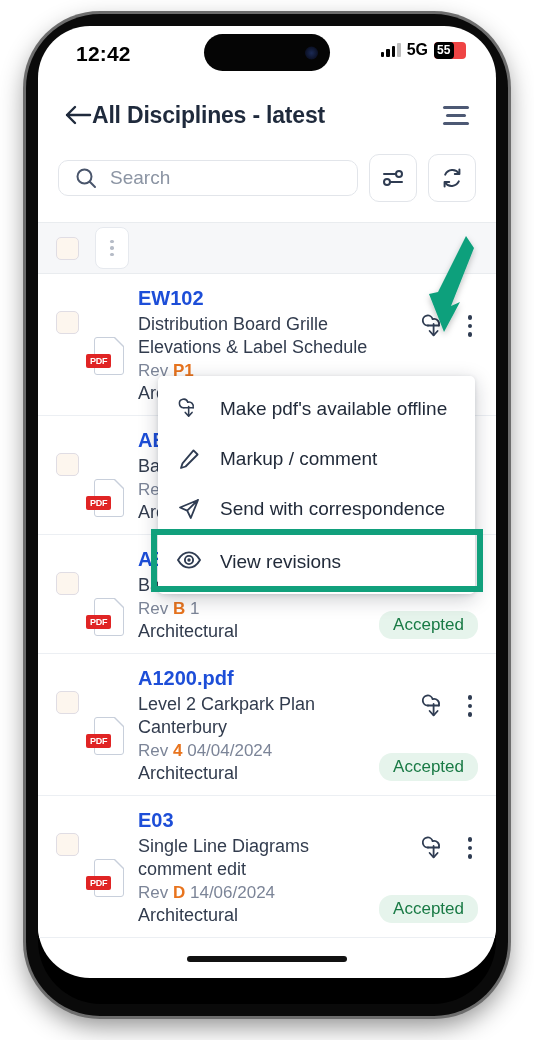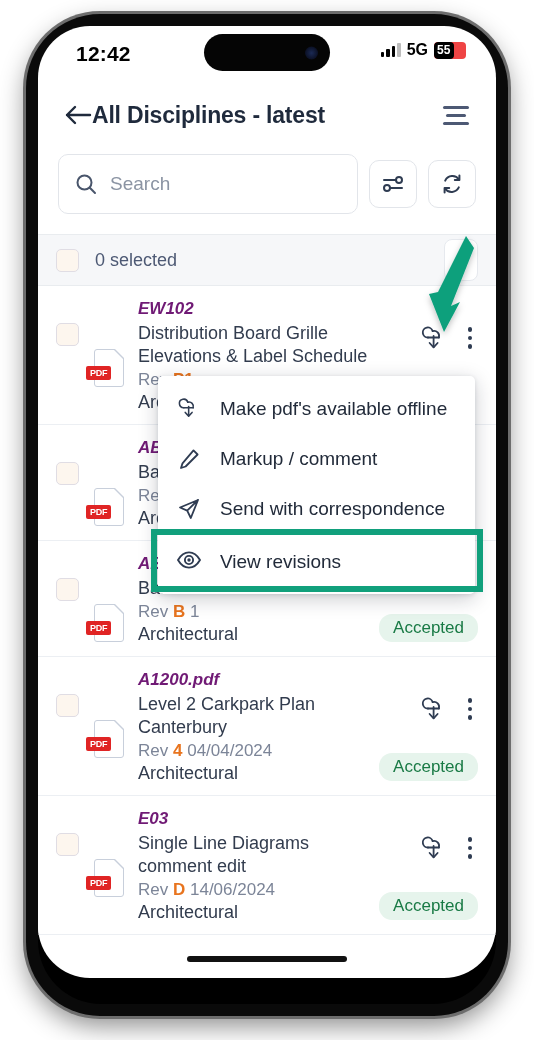--- a/index.html
+++ b/index.html
@@ -108,21 +108,21 @@
   #hamburger-button span:nth-child(1){ width: 26px; }
   #hamburger-button span:nth-child(2){ width: 20px; }
   #hamburger-button span:nth-child(3){ width: 26px; }
 
   
   #search-row {
     display: flex; align-items: center; gap: 11px;
     padding: 8px 20px 20px 20px;
   }
   #search-field {
-    flex: 1; height: 60px;
+    flex: 1; height: 36px;
     border: 1px solid #e2e5ea; border-radius: 10px;
     display: flex; align-items: center; gap: 13px; padding: 0 16px;
     background: #fff;
   }
   #search-input-text { font-size: 19px; color: #8b94a3; }
   .sq-btn {
     width: 48px; height: 48px; flex: none;
     border: 1px solid #e2e5ea; border-radius: 10px;
     display: flex; align-items: center; justify-content: center;
     background: #fff; cursor: pointer;
@@ -149,21 +149,21 @@
 
   
   #doc-list { position: relative; }
   .doc-row {
     position: relative; display: flex; padding: 13px 18px 11px 18px;
     border-bottom: 1px solid #eceff3; background: #fff;
   }
   .doc-check-col { width: 38px; flex: none; padding-top: 24px; }
   .doc-icon-col  { width: 44px; flex: none; padding-top: 50px; }
   .doc-body { flex: 1; min-width: 0; padding-right: 4px; }
-  .doc-code { font-size: 17px; font-weight: bold; color: #701a75; margin-bottom: 3px; font-style: italic; }
+  .doc-code { font-size: 20px; font-weight: bold; color: #1d4ed8; margin-bottom: 3px; }
   .doc-desc { font-size: 18px; color: #323c4e; line-height: 1.28; margin-bottom: 2px; }
   .doc-rev  { font-size: 17px; color: #7c8598; }
   .doc-rev .rev-letter { color: #e8741e; font-weight: 600; }
   .doc-disc { font-size: 18px; color: #323c4e; margin-top: 2px; }
   .doc-actions {
     width: 86px; flex: none;
     display: flex; align-items: flex-start; justify-content: flex-end;
     gap: 14px; padding-top: 26px;
   }
   .kebab-icon { display: flex; flex-direction: column; gap: 4px; align-items: center; cursor: pointer; padding: 2px 6px; }
@@ -287,21 +287,20 @@
         <path d="M19 7.5 A8 8 0 0 0 5.2 8.6" fill="none" stroke="#2f3c52" stroke-width="2" stroke-linecap="round"></path>
         <path d="M5 16.5 A8 8 0 0 0 18.8 15.4" fill="none" stroke="#2f3c52" stroke-width="2" stroke-linecap="round"></path>
         <path d="M19.4 3.4 L19.4 8 L14.8 8" fill="none" stroke="#2f3c52" stroke-width="2" stroke-linecap="round" stroke-linejoin="round"></path>
         <path d="M4.6 20.6 L4.6 16 L9.2 16" fill="none" stroke="#2f3c52" stroke-width="2" stroke-linecap="round" stroke-linejoin="round"></path>
       </svg>
     </div>
   </div>
 
   <div id="selection-bar">
     <div class="checkbox"></div>
-    <div id="selection-count">0 selected</div>
     <div id="selection-kebab-btn">
       <i></i>
         <i></i>
         <i></i>
     </div>
   </div>
 
   <div id="doc-list">
 
     <div class="doc-row">

